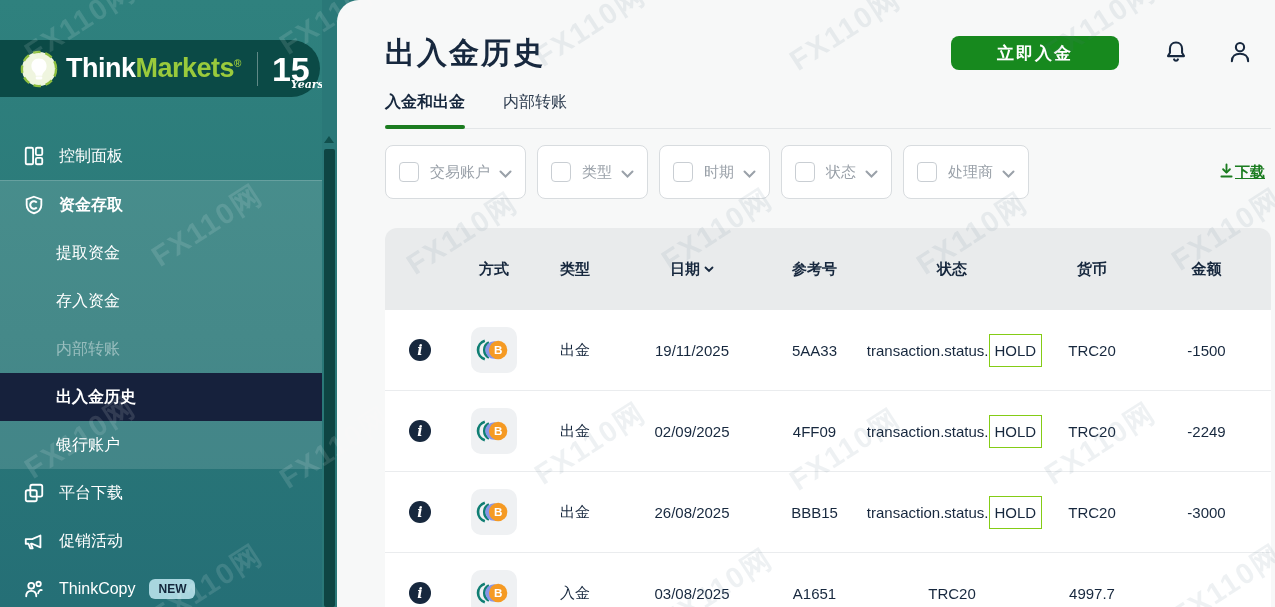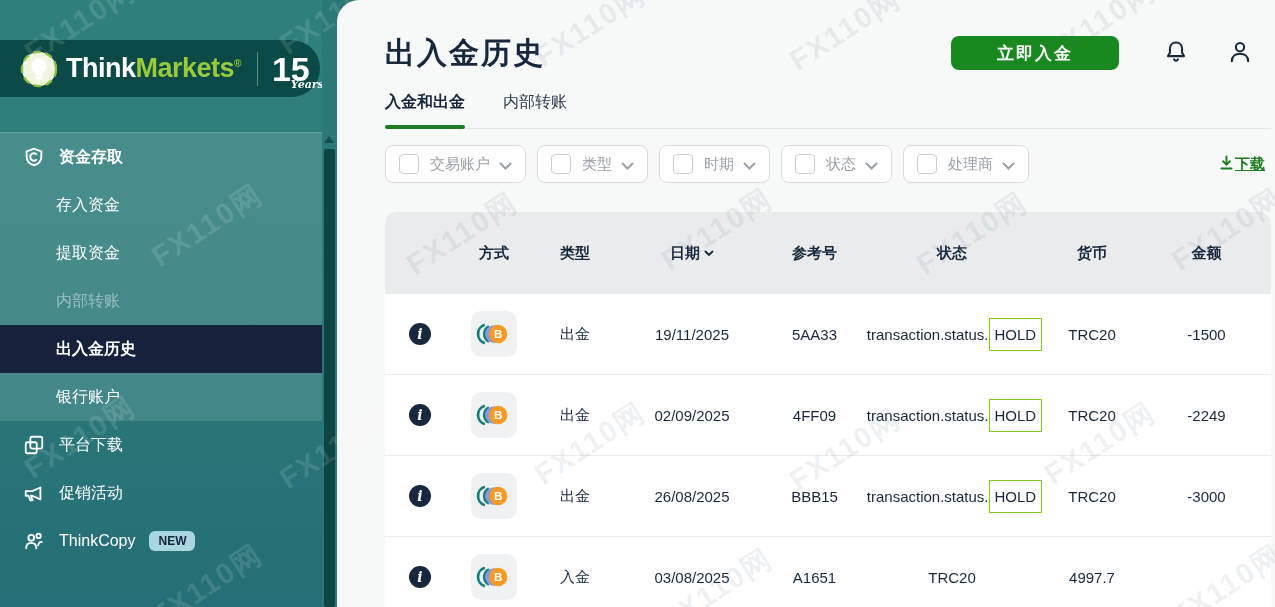--- a/index.html
+++ b/index.html
@@ -63,21 +63,21 @@
 
   .tabs { display:flex; gap:38px; margin-top:18px; border-bottom:1px solid #E3E6E8;
     margin-right:4px; }
   .tab { font-size:16px; color:#2C3B4E; padding-bottom:15px; position:relative; cursor:pointer; }
   .tab.active { font-weight:bold; color:#17283E; }
   .tab.active::after { content:""; position:absolute; left:0; right:0; bottom:-1px;
     height:4px; background:#1B7C20; border-radius:2px; }
 
   .filter-row { display:flex; align-items:center; margin-top:16px; padding-right:10px; }
   .chip { display:flex; align-items:center; border:1px solid #D8DCDF; border-radius:8px;
-    background:#fff; height:38px; padding:0 13px; margin-right:11px; color:#9AA1A9;
+    background:#fff; height:54px; padding:0 13px; margin-right:11px; color:#9AA1A9;
     font-size:15px; cursor:pointer; }
   .chip .cbox { width:20px; height:20px; border:1px solid #C9CED3; border-radius:4px;
     background:#fff; margin-right:11px; }
   .chip .chip-label { margin-right:9px; }
   .download { margin-left:auto; color:#1B7C20; font-weight:bold; font-size:15px;
     display:flex; align-items:center; cursor:pointer; text-decoration:none; }
   .download .dl-label { text-decoration:underline; }
 
   
   .table-card { margin-top:29px; width:886px; }
@@ -113,41 +113,51 @@
       <circle cx="20" cy="20" r="18" fill="none" stroke="#8DBE3F" stroke-width="2.5" stroke-dasharray="8 5"></circle>
       <path d="M20 9 c-5 0-8 3.6-8 8 0 3 1.6 5 3.2 6.6 1 1 1.3 1.8 1.3 3.4 h7 c0-1.6 .3-2.4 1.3-3.4 C26.4 22 28 20 28 17 c0-4.4-3-8-8-8z" fill="#fff"></path>
       <rect x="16.5" y="28" width="7" height="3" rx="1.2" fill="#fff"></rect>
     </svg>
     <div class="logo-text"><span class="logo-think">Think</span><span class="logo-markets">Markets</span><span class="logo-reg">®</span></div>
     <div class="logo-div"></div>
     <div class="years-15"><span>15</span><span class="years-script">Years</span></div>
   </div>
 
   <nav class="nav">
+    <div class="nav-item">
+      <span class="nav-icon">
+        <svg width="22" height="22" viewBox="0 0 24 24" fill="none" stroke="#fff" stroke-width="2">
+            <rect x="3" y="3" width="8" height="18" rx="1.5"></rect>
+            <rect x="14" y="3" width="7" height="8" rx="1.5"></rect>
+            <rect x="14" y="14" width="7" height="7" rx="1.5"></rect>
+          </svg>
+      </span>
+      <span class="nav-label">控制面板</span>
+    </div>
     <div class="nav-divider"></div>
 
     <div class="nav-item group-bg bold">
       <span class="nav-icon">
         <svg width="22" height="22" viewBox="0 0 24 24" fill="none" stroke="#fff" stroke-width="2">
             <path d="M12 3 l8 3 v6 c0 4.5-3.4 7.6-8 9 -4.6-1.4-8-4.5-8-9 V6 z"></path>
             <path d="M15 9.5 a4 4 0 1 0 0 5" stroke-width="2.2"></path>
           </svg>
       </span>
       <span class="nav-label">资金存取</span>
       <span class="chev-right">
         <svg width="16" height="10" viewBox="0 0 16 10" fill="none" stroke="#fff" stroke-width="2.4" stroke-linecap="round">
             <polyline points="2,8 8,2 14,8"></polyline>
           </svg>
       </span>
     </div>
     <div class="nav-item sub group-bg">
+      <span class="nav-label">提取资金</span>
+    </div>
+    <div class="nav-item sub group-bg">
       <span class="nav-label">存入资金</span>
-    </div>
-    <div class="nav-item sub group-bg">
-      <span class="nav-label">提取资金</span>
     </div>
     <div class="nav-item sub group-bg dim">
       <span class="nav-label">内部转账</span>
     </div>
     <div class="nav-item sub selected bold">
       <span class="nav-label">出入金历史</span>
     </div>
     <div class="nav-item sub group-bg">
       <span class="nav-label">银行账户</span>
     </div>

